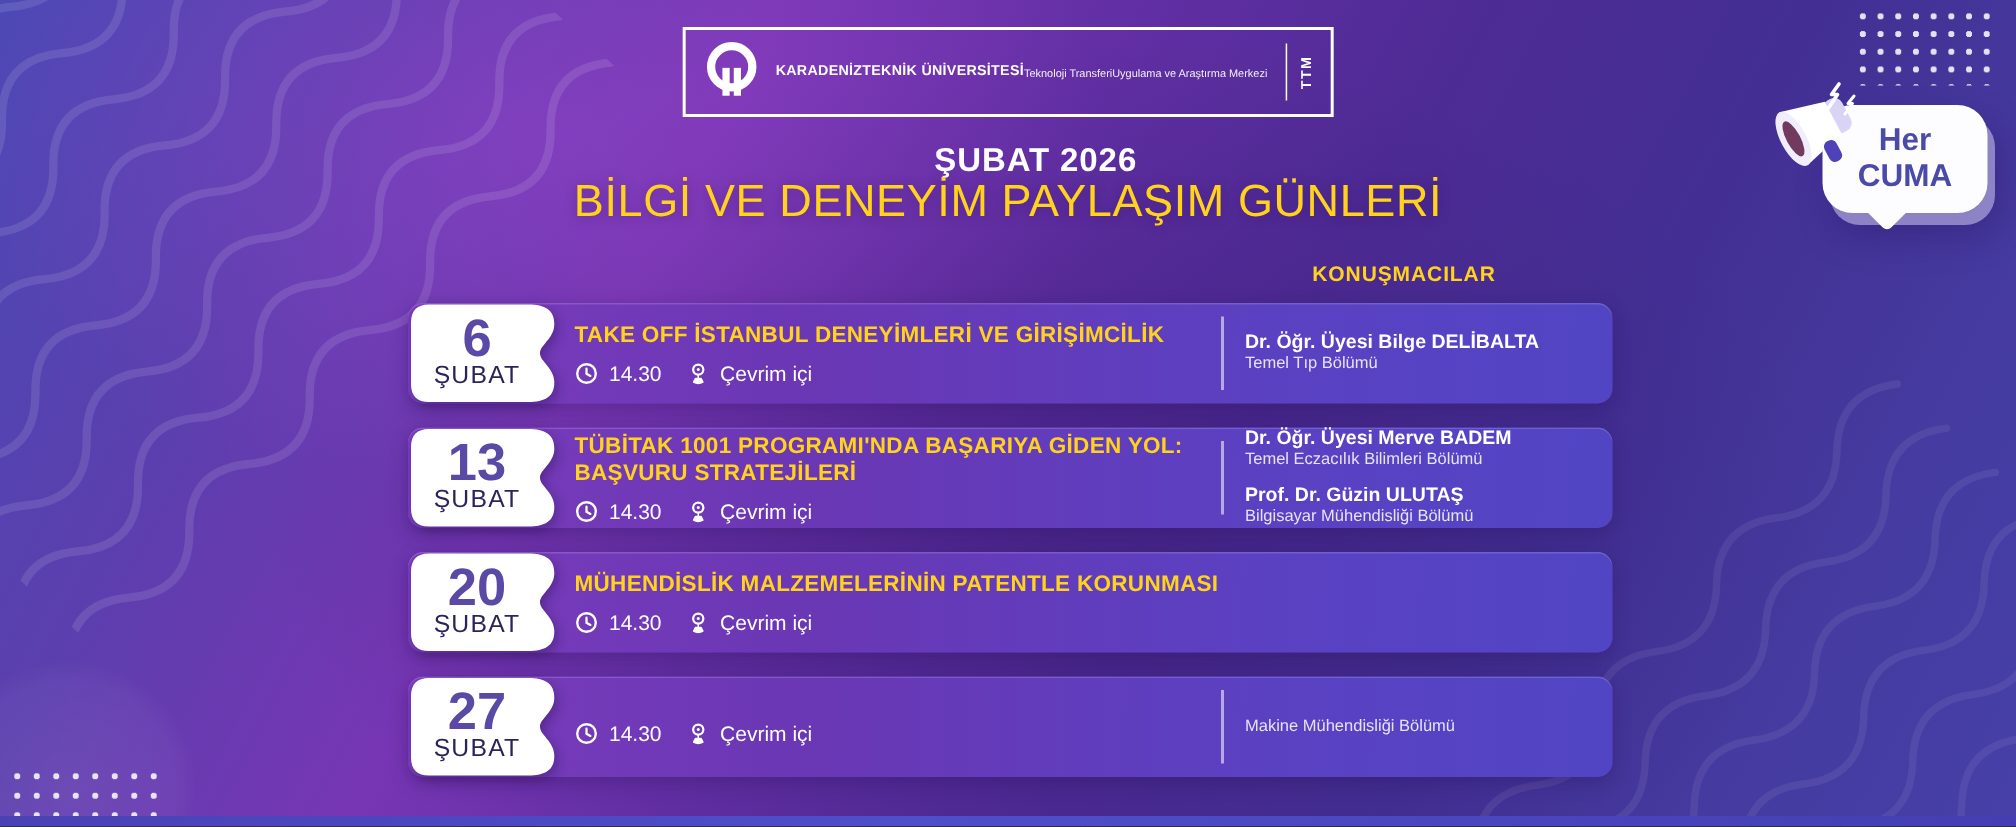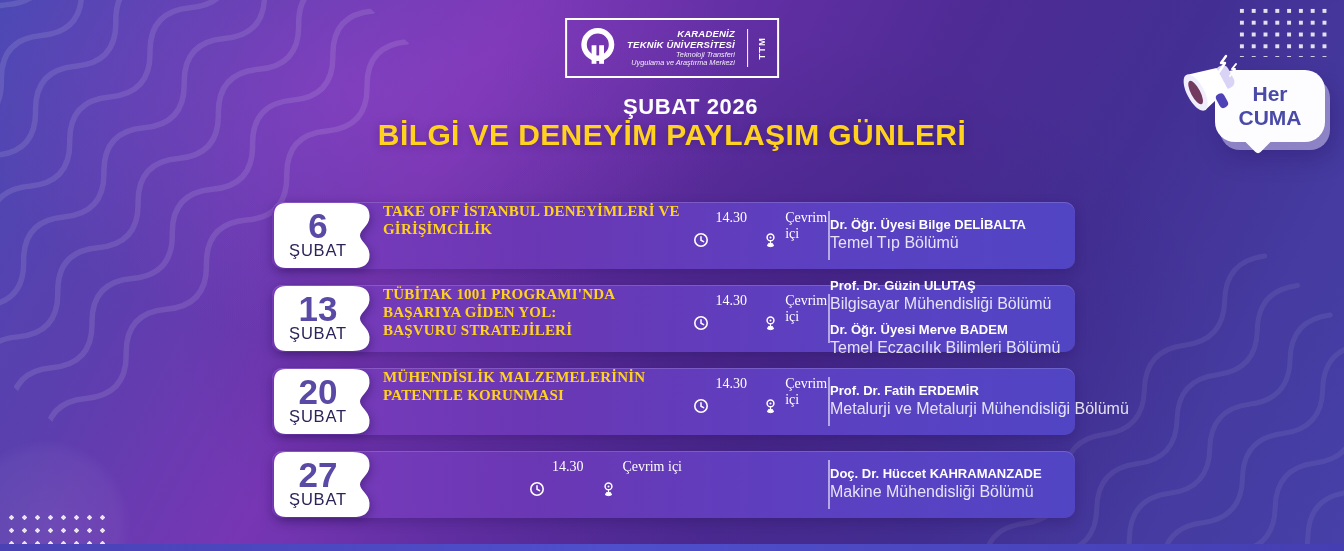--- a/index.html
+++ b/index.html
@@ -18,31 +18,31 @@
   .dots-tr{top:5px;right:14px;width:94px;height:52px;background-size:11.8px 11.8px;}
   .dots-bl{left:5px;bottom:0;width:102px;height:40px;background-size:13px 13px;}
   .circle-bl{left:-40px;bottom:-60px;width:170px;height:170px;border-radius:50%;
     background:radial-gradient(circle,rgba(255,255,255,.07),rgba(255,255,255,.04) 60%,transparent 72%);}
   .bottom-bar{position:absolute;left:0;right:0;bottom:0;height:7px;z-index:2;
     background:linear-gradient(90deg,#4a41b5,#4f4ecb 45%,#453eb2);}
 
   
   .logo-box{position:absolute;left:50%;transform:translateX(-50%);top:18px;z-index:2;
     display:flex;align-items:center;gap:8px;border:2px solid #fff;padding:5px 10px 5px 8px;height:46px;}
-  .logo-text{display:flex;flex-direction:column;align-items:flex-end;color:#fff;line-height:1.15;font-style:italic;}
+  .logo-text{display:flex;flex-direction:row;align-items:flex-end;color:#fff;line-height:1.15;}
   .logo-b{font-weight:bold;font-size:9.5px;letter-spacing:.2px;}
   .logo-s{font-size:7.3px;opacity:.92;}
   .logo-div{width:1px;height:38px;background:#fff;margin-left:4px;}
   .logo-ttm{color:#fff;font-weight:bold;font-size:9.5px;writing-mode:vertical-rl;transform:rotate(180deg);letter-spacing:1px;}
 
   
   .kicker{position:absolute;left:0;right:0;top:94px;text-align:center;z-index:2;
     color:#fff;font-weight:800;font-size:22px;letter-spacing:.6px;padding-left:37px;}
   .main-title{position:absolute;left:0;right:0;top:118px;text-align:center;z-index:2;
-    color:var(--accent-yellow);font-weight:700;font-size:30px;letter-spacing:.4px;
+    color:var(--accent-yellow);font-weight:400;font-size:30px;letter-spacing:.4px;
     text-shadow:0 1px 8px rgba(50,15,95,.35);}
   .speakers-heading{position:absolute;left:830px;width:212px;top:174px;text-align:center;z-index:2;
     color:var(--accent-yellow);font-weight:bold;font-size:14px;letter-spacing:.6px;}
 
   
   .bubble{position:absolute;top:70px;right:19px;width:110px;height:72px;z-index:2;
     background:#fdfdff;border-radius:20px;display:flex;align-items:center;justify-content:center;
     box-shadow:5px 8px 0 rgba(208,202,245,.55), 8px 14px 24px rgba(35,15,90,.35);}
   .bubble::before{content:"";position:absolute;left:32px;bottom:-8px;width:22px;height:22px;
     background:#fdfdff;border-radius:4px;transform:rotate(45deg);z-index:-1;}
@@ -55,29 +55,29 @@
   .event-row{position:relative;height:67px;border-radius:10px;display:flex;align-items:stretch;
     background:linear-gradient(92deg,#7a3cbc 0%,#6b37b4 32%,#5a41c2 72%,#5145c4 100%);
     box-shadow:inset 0 1px 0 rgba(255,255,255,.16), 0 4px 12px rgba(30,12,70,.25);}
   .date-badge{position:relative;width:100px;flex:none;}
   .date-badge svg{position:absolute;inset:0;width:100%;height:100%;
     filter:drop-shadow(2px 3px 4px rgba(28,10,68,.35));}
   .date-inner{position:relative;z-index:1;height:100%;display:flex;flex-direction:column;
     align-items:center;justify-content:center;padding-right:8px;}
   .date-day{color:var(--badge-day);font-weight:800;font-size:35px;line-height:.85;}
   .date-month{color:var(--badge-month);font-weight:400;font-size:16.5px;letter-spacing:.8px;margin-top:1px;}
-  .event-main{flex:1;display:flex;flex-direction:row;justify-content:center;padding-left:11px;min-width:0;font-family:Liberation Serif, serif;}
+  .event-main{flex:1;display:flex;flex-direction:column;justify-content:center;padding-left:11px;min-width:0;}
   .event-title{color:var(--accent-yellow);font-weight:800;font-size:15px;line-height:1.2;letter-spacing:.2px;}
   .event-meta{display:flex;gap:7px;color:#fff;font-size:14px;margin-top:8px;}
   .event-meta .gap{width:3px;}
-  .event-speakers{width:245px;flex:none;align-self:stretch;margin:9px 0;
+  .event-speakers{width:245px;flex:none;align-self:stretch;margin:9px 0;padding-left:14px;
     border-left:2px solid rgba(255,255,255,.55);
     display:flex;flex-direction:column;justify-content:center;gap:9px;}
   .speaker-name{color:#fff;font-weight:bold;font-size:13px;line-height:1.15;white-space:nowrap;}
-  .speaker-dept{color:rgba(255,255,255,.85);font-size:16px;line-height:1.25;white-space:nowrap;}
+  .speaker-dept{color:rgba(255,255,255,.85);font-size:11px;line-height:1.25;white-space:nowrap;}
   .icon{display:inline-flex;align-items:center;}
 </style>
 </head>
 <body>
 
 <div class="canvas">
 
   <svg class="deco waves-tl" width="520" height="460" viewBox="0 0 520 460">
     <g fill="none" stroke="#ffffff" stroke-opacity="0.11" stroke-width="5.5" stroke-linecap="round">
       <path d="M-20,20 q30,-28 60,0 t60,0 t60,0 t60,0 t60,0 t60,0 t60,0 t60,0 t60,0"></path>
@@ -116,20 +116,21 @@
       <span class="logo-b">TEKNİK ÜNİVERSİTESİ</span>
       <span class="logo-s">Teknoloji Transferi</span>
       <span class="logo-s">Uygulama ve Araştırma Merkezi</span>
     </div>
     <div class="logo-div"></div>
     <span class="logo-ttm">TTM</span>
   </div>
 
   <div class="kicker">ŞUBAT 2026</div>
   <div class="main-title">BİLGİ VE DENEYİM PAYLAŞIM GÜNLERİ</div>
+  <div class="speakers-heading">KONUŞMACILAR</div>
 
   <svg class="megaphone" width="72" height="72" viewBox="0 0 72 72">
     <g transform="rotate(-28 32 38)">
       <rect x="44" y="26" width="14" height="24" rx="6" fill="#d9d4f6"></rect>
       <path d="M18,18 L48,26 L48,50 L18,58 Z" fill="#ffffff"></path>
       <ellipse cx="18" cy="38" rx="8.5" ry="20" fill="#f0edfc"></ellipse>
       <ellipse cx="18" cy="38" rx="4.6" ry="13" fill="#713a5e"></ellipse>
       <rect x="33" y="50" width="9" height="15" rx="4" fill="#4e42b6"></rect>
     </g>
     <path d="M50,8 l-5,7 h4 l-6,9" stroke="#fff" stroke-width="2.4" fill="none" stroke-linecap="round" stroke-linejoin="round"></path>
@@ -213,26 +214,26 @@
                 <circle cx="7.5" cy="5.4" r="3.4" fill="none" stroke="#fff" stroke-width="1.5"></circle>
                 <circle cx="7.5" cy="5.4" r="1" fill="#fff"></circle>
                 <path d="M7.5,8.8 L7.5,11.4 M4.4,13.8 Q7.5,15.6 10.6,13.8 L9.4,11.4 H5.6 Z" fill="#fff" stroke="#fff" stroke-width="1" stroke-linejoin="round"></path>
               </svg>
           </span>
           <span>Çevrim içi</span>
         </div>
       </div>
       <div class="event-speakers">
           <div class="speaker">
+            <div class="speaker-name">Dr. Öğr. Üyesi Merve BADEM</div>
+            <div class="speaker-dept">Temel Eczacılık Bilimleri Bölümü</div>
+          </div>
+          <div class="speaker">
             <div class="speaker-name">Prof. Dr. Güzin ULUTAŞ</div>
             <div class="speaker-dept">Bilgisayar Mühendisliği Bölümü</div>
-          </div>
-          <div class="speaker">
-            <div class="speaker-name">Dr. Öğr. Üyesi Merve BADEM</div>
-            <div class="speaker-dept">Temel Eczacılık Bilimleri Bölümü</div>
           </div>
         </div>
     </div>
 
     <div class="event-row">
       <div class="date-badge">
         <svg viewBox="0 0 100 67" preserveAspectRatio="none">
           <path d="M14,1 L80,1 C92,1 98,5 97.5,15 C97,24 88,28 88,33.5 C88,39 97,43 97.5,52 C98,62 92,66 80,66 L14,66 C6,66 2,62 2,54 L2,13 C2,5 6,1 14,1 Z" fill="#ffffff"></path>
         </svg>
         <div class="date-inner">
@@ -256,26 +257,20 @@
           <span class="icon">
             <svg width="15" height="16" viewBox="0 0 15 16">
                 <circle cx="7.5" cy="5.4" r="3.4" fill="none" stroke="#fff" stroke-width="1.5"></circle>
                 <circle cx="7.5" cy="5.4" r="1" fill="#fff"></circle>
                 <path d="M7.5,8.8 L7.5,11.4 M4.4,13.8 Q7.5,15.6 10.6,13.8 L9.4,11.4 H5.6 Z" fill="#fff" stroke="#fff" stroke-width="1" stroke-linejoin="round"></path>
               </svg>
           </span>
           <span>Çevrim içi</span>
         </div>
       </div>
-      <div class="event-speakers">
-          <div class="speaker">
-            <div class="speaker-name">Prof. Dr. Fatih ERDEMİR</div>
-            <div class="speaker-dept">Metalurji ve Metalurji Mühendisliği Bölümü</div>
-          </div>
-        </div>
     </div>
 
     <div class="event-row">
       <div class="date-badge">
         <svg viewBox="0 0 100 67" preserveAspectRatio="none">
           <path d="M14,1 L80,1 C92,1 98,5 97.5,15 C97,24 88,28 88,33.5 C88,39 97,43 97.5,52 C98,62 92,66 80,66 L14,66 C6,66 2,62 2,54 L2,13 C2,5 6,1 14,1 Z" fill="#ffffff"></path>
         </svg>
         <div class="date-inner">
           <div class="date-day">27</div>
           <div class="date-month">ŞUBAT</div>
@@ -296,20 +291,19 @@
                 <circle cx="7.5" cy="5.4" r="3.4" fill="none" stroke="#fff" stroke-width="1.5"></circle>
                 <circle cx="7.5" cy="5.4" r="1" fill="#fff"></circle>
                 <path d="M7.5,8.8 L7.5,11.4 M4.4,13.8 Q7.5,15.6 10.6,13.8 L9.4,11.4 H5.6 Z" fill="#fff" stroke="#fff" stroke-width="1" stroke-linejoin="round"></path>
               </svg>
           </span>
           <span>Çevrim içi</span>
         </div>
       </div>
       <div class="event-speakers">
           <div class="speaker">
-            <div class="speaker-name">Doç. Dr. Hüccet KAHRAMANZADE</div>
             <div class="speaker-dept">Makine Mühendisliği Bölümü</div>
           </div>
         </div>
     </div>
   </div>
 
 </div>
 
 </body></html>

